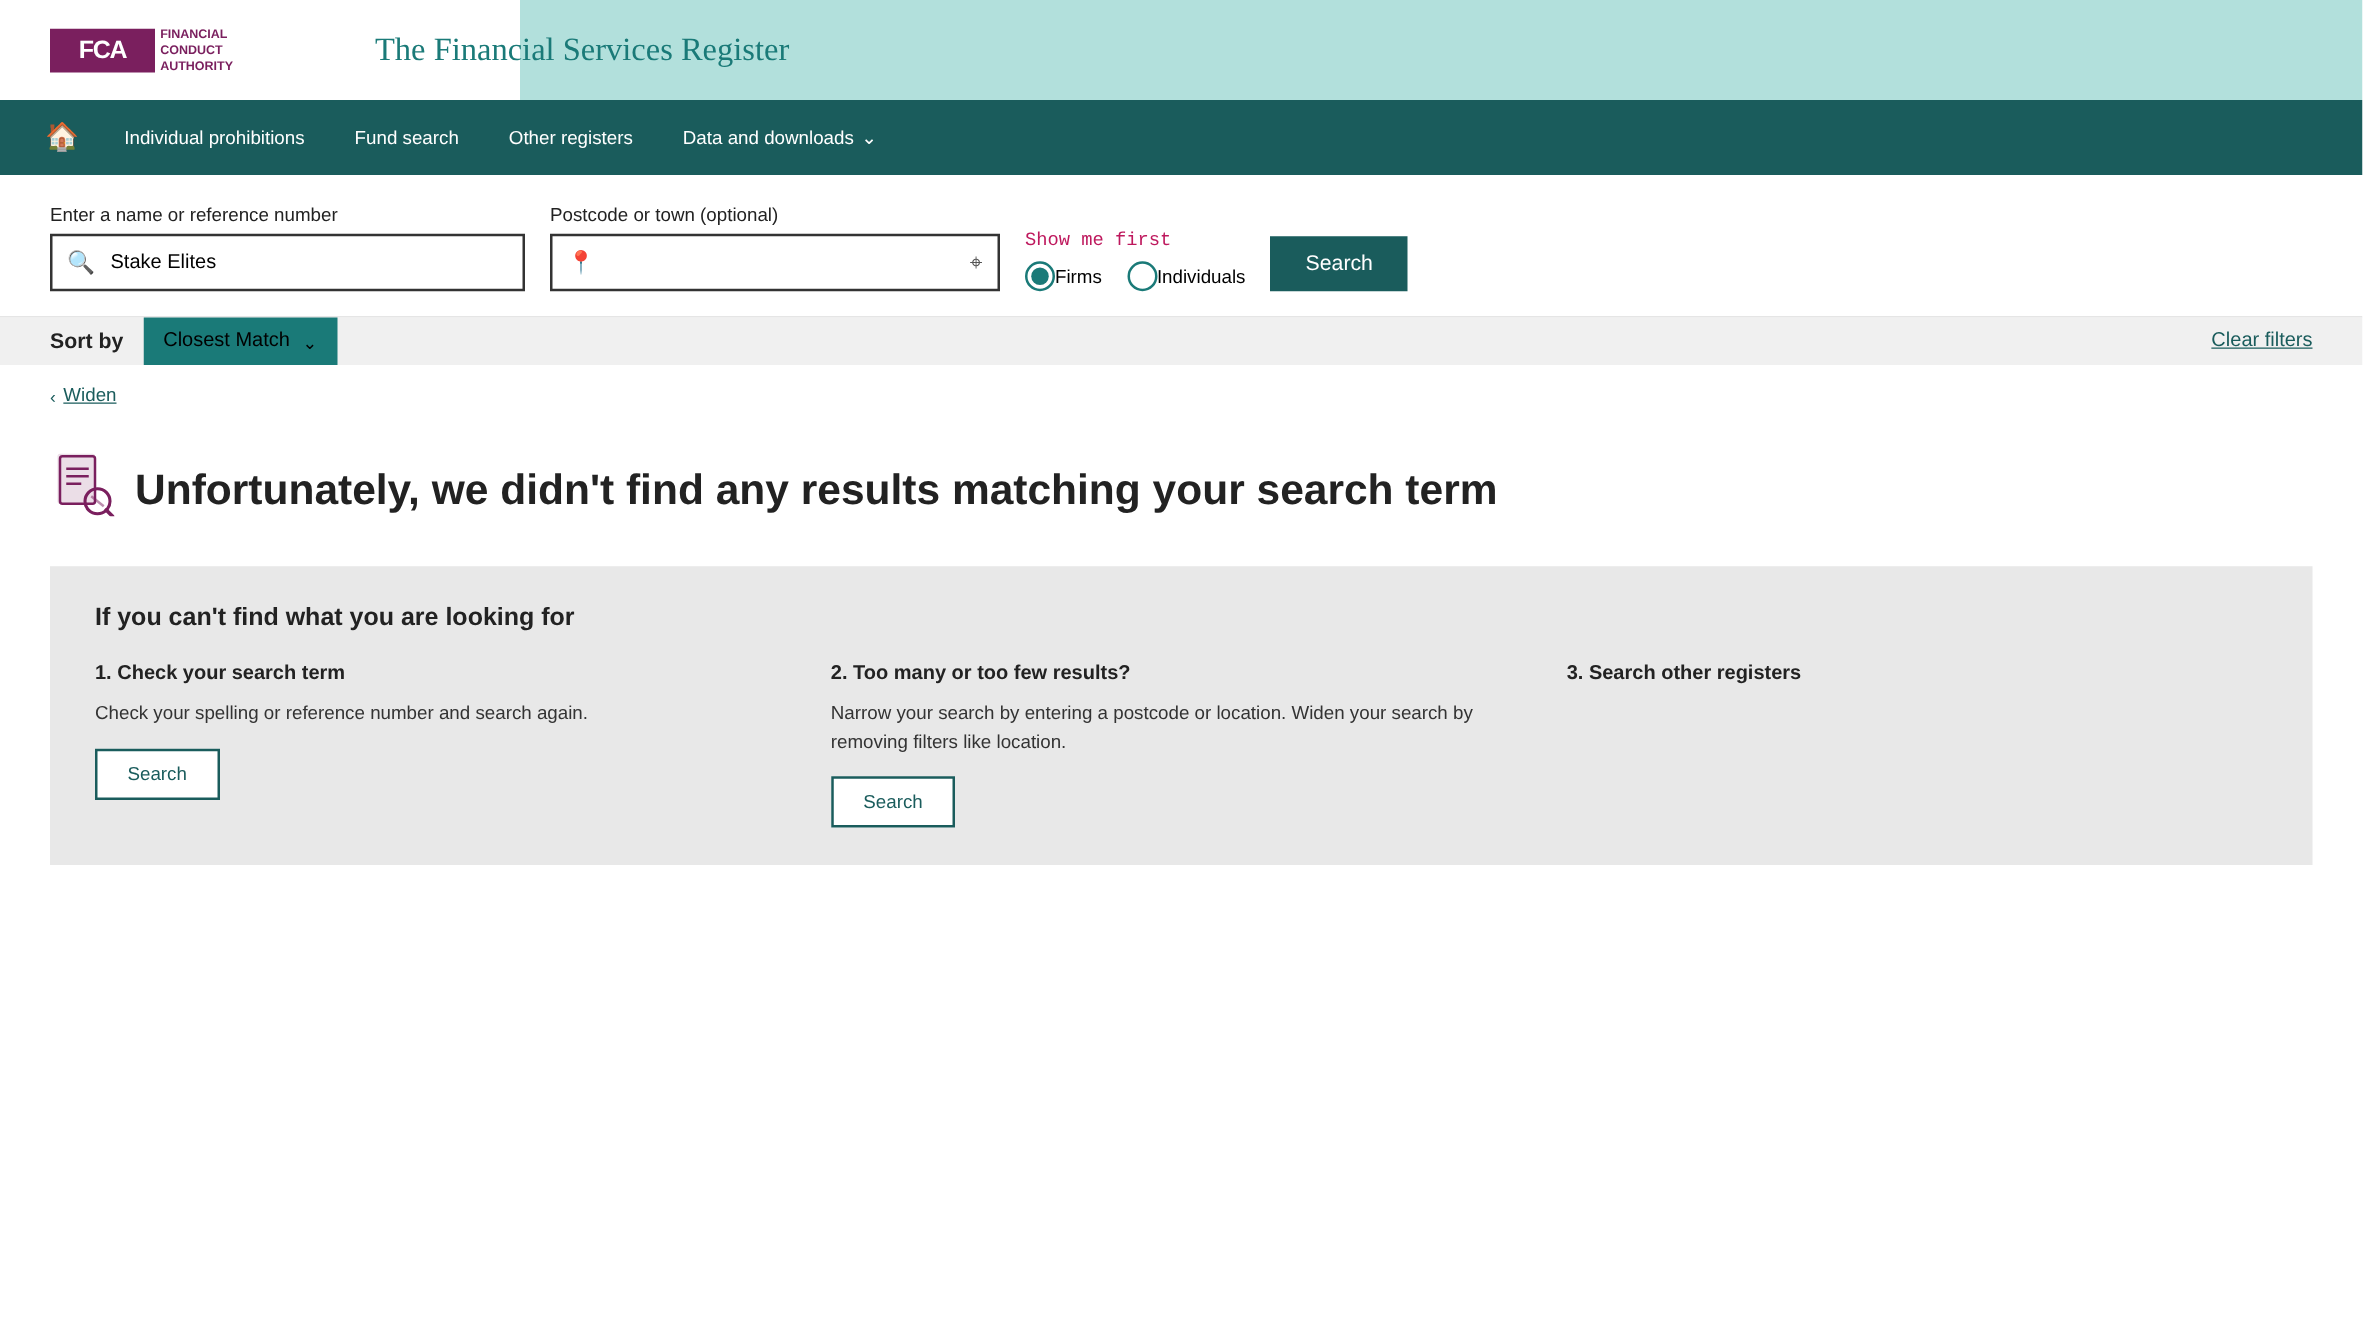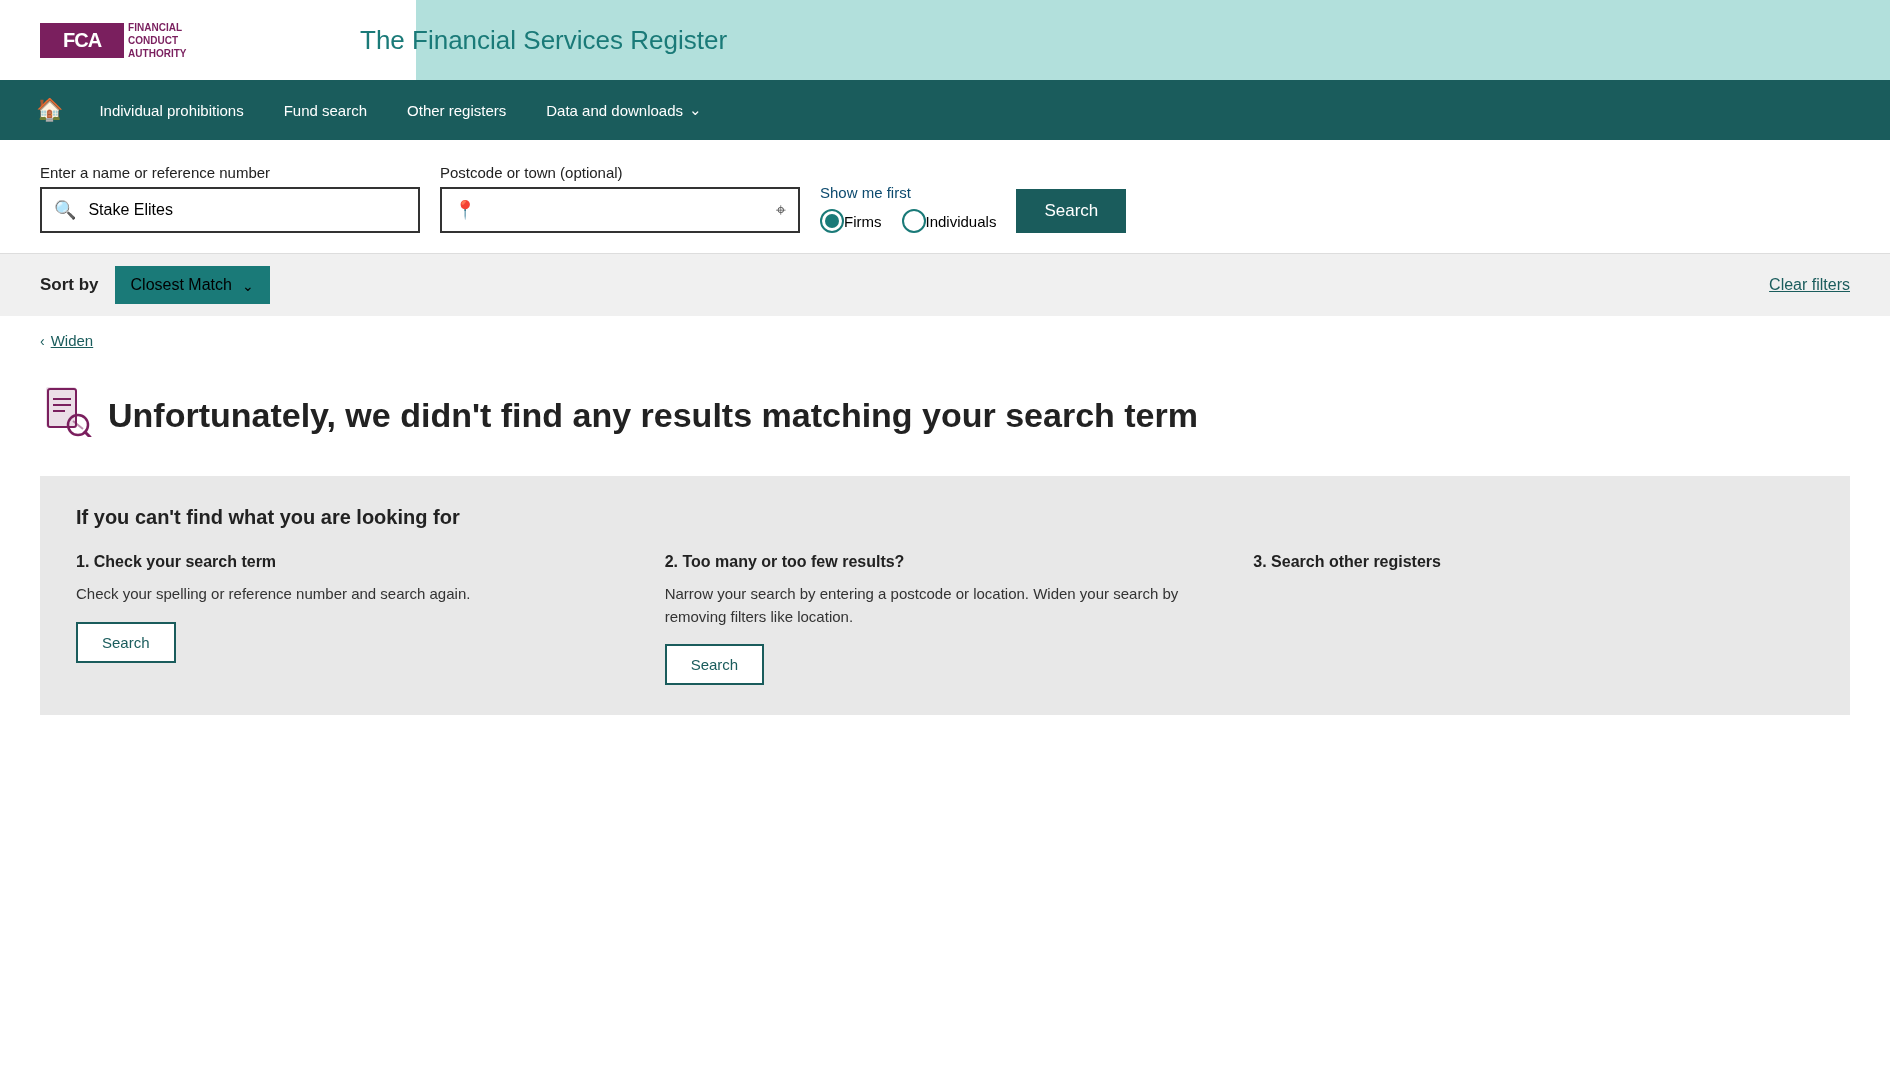--- a/index.html
+++ b/index.html
@@ -38,21 +38,21 @@
       font-size: 10px;
       font-weight: 700;
       color: #7a1f5e;
       line-height: 1.3;
       text-transform: uppercase;
     }
     .header-title {
       color: #1a7a78;
       font-size: 26px;
       font-weight: 400;
-      margin-left: 60px;
+      font-family: Liberation Serif, serif;
     }
 
     
     .nav-bar {
       background: #1a5c5c;
       display: flex;
       align-items: center;
       padding: 0 20px;
       min-height: 60px;
       gap: 0;
@@ -133,21 +133,22 @@
       font-size: 18px;
       cursor: pointer;
     }
     .show-me-first {
       display: flex;
       flex-direction: column;
       gap: 8px;
     }
     .show-me-first label {
       font-size: 15px;
-      color: #0c4a6e;
+      color: #be185d;
+      font-family: Liberation Mono, monospace;
     }
     .radio-group {
       display: flex;
       align-items: center;
       gap: 20px;
     }
     .radio-option {
       display: flex;
       align-items: center;
       gap: 0;
@@ -180,21 +181,21 @@
       font-size: 17px;
       cursor: pointer;
       min-width: 110px;
     }
 
     
     .sort-bar {
       background: #f0f0f0;
       display: flex;
       align-items: center;
-      padding: 12px 40px;
+      padding: 0 40px;
       gap: 16px;
       justify-content: space-between;
     }
     .sort-left {
       display: flex;
       align-items: center;
       gap: 16px;
     }
     .sort-label {
       font-size: 17px;

